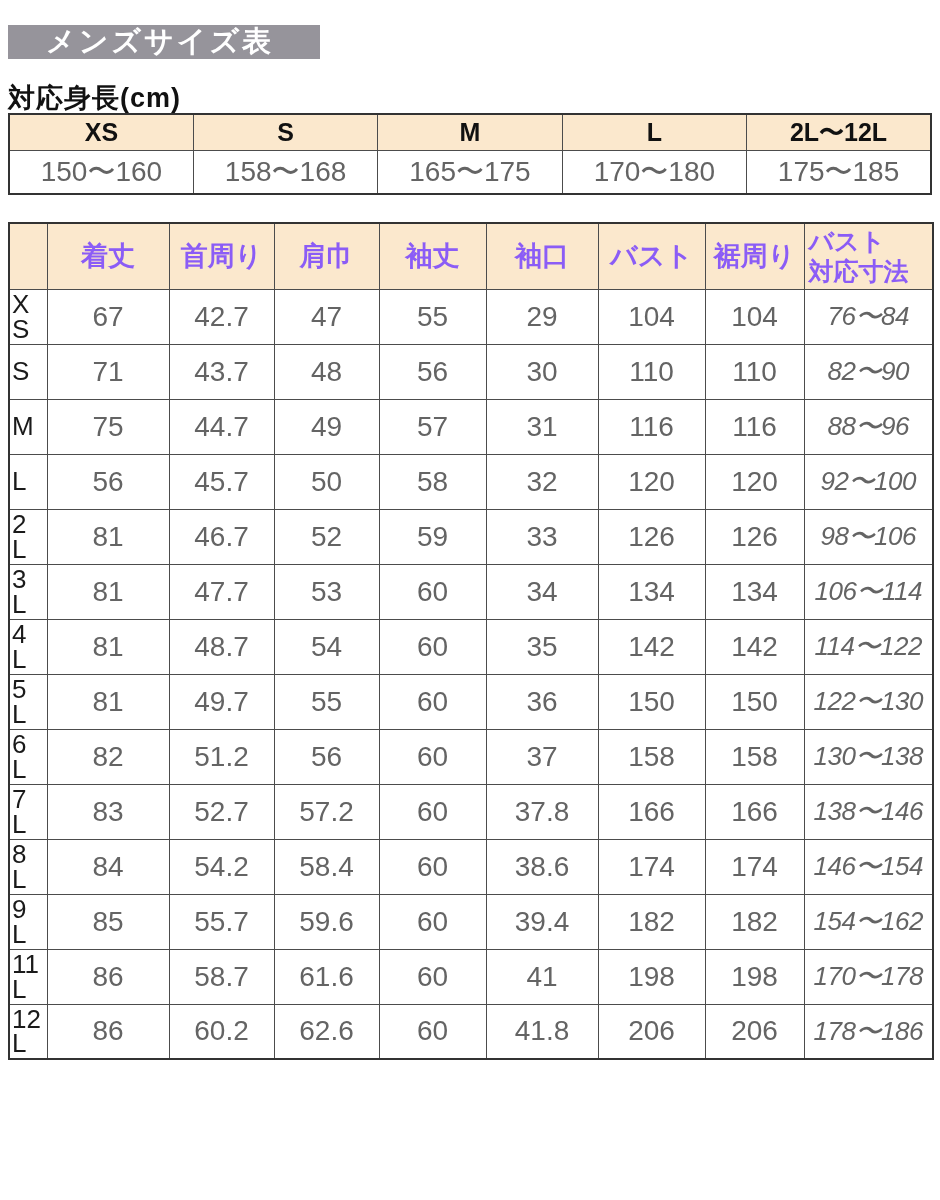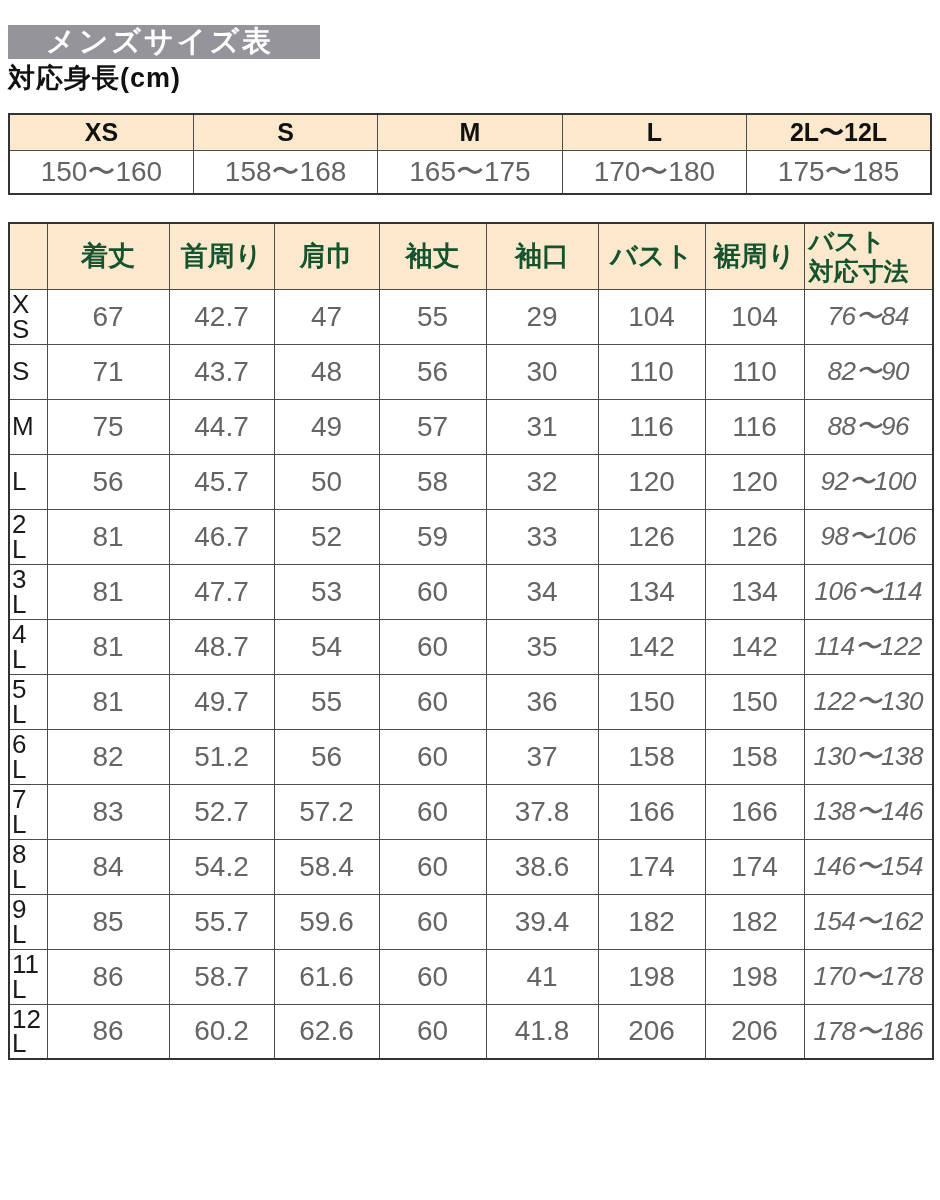--- a/index.html
+++ b/index.html
@@ -20,21 +20,21 @@
   .page{position:relative;width:940px;height:1200px;overflow:hidden;}
 
   .title-bar{
     position:absolute;left:8px;top:25px;width:312px;height:34px;
     background:var(--title-bg);color:var(--title-fg);
     font-size:29px;font-weight:bold;line-height:33px;
     padding-left:38px;letter-spacing:3px;
   }
 
   .height-label{
-    position:absolute;left:8px;top:60px;
+    position:absolute;left:8px;top:80px;
     font-size:27px;font-weight:bold;color:#111111;letter-spacing:1px;
   }
 
   table{border-collapse:collapse;table-layout:fixed;}
 
   .height-table{
     position:absolute;left:8px;top:113px;width:924px;
     border:2px solid var(--outer);
   }
   .height-table th,.height-table td{border:1px solid var(--border);}
@@ -46,21 +46,21 @@
     background:#ffffff;color:var(--value);
     font-size:28px;height:43px;text-align:center;
   }
 
   .size-table{
     position:absolute;left:8px;top:222px;width:924px;
     border:2px solid var(--outer);
   }
   .size-table th,.size-table td{border:1px solid var(--border);}
   .size-table thead th{
-    background:var(--header-bg);color:#14532d;
+    background:var(--header-bg);color:#8b5cf6;
     font-size:27px;font-weight:bold;height:66px;text-align:center;
   }
   .size-table thead th.bust-head{
     font-size:25px;line-height:1.2;text-align:left;
     padding-left:4px;white-space:pre-line;
   }
   .size-table tbody th.rowlabel{
     background:#ffffff;color:var(--label);
     font-size:26px;font-weight:normal;line-height:0.95;
     text-align:left;padding-left:2px;white-space:pre-line;

